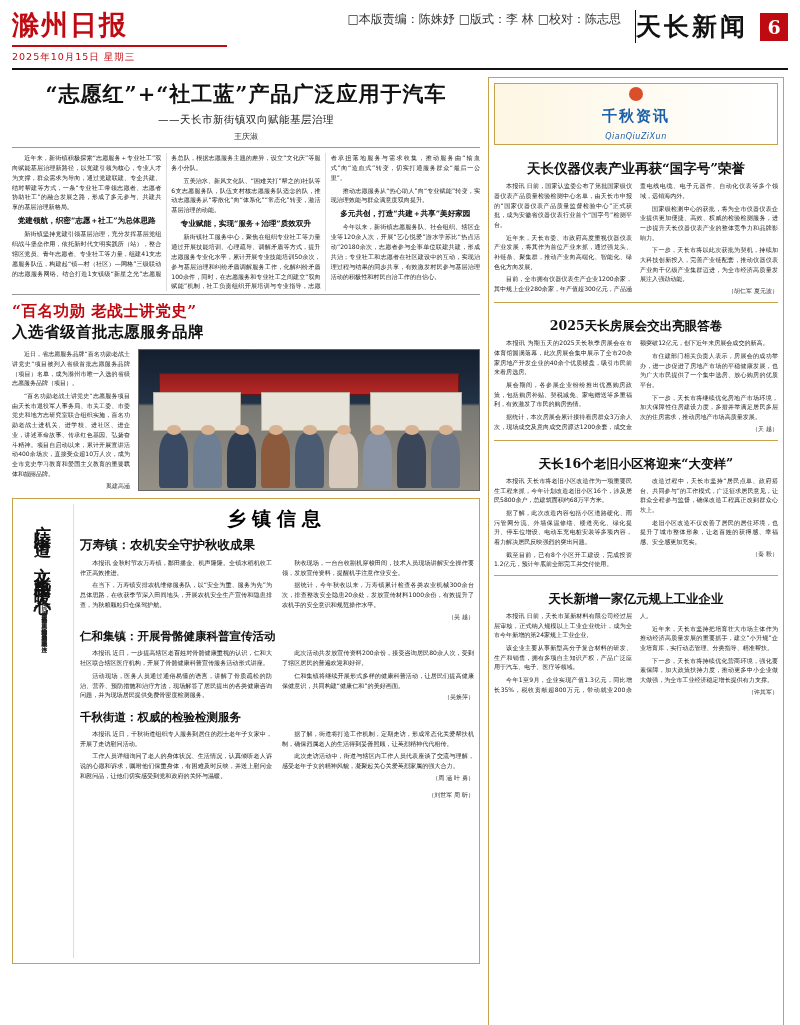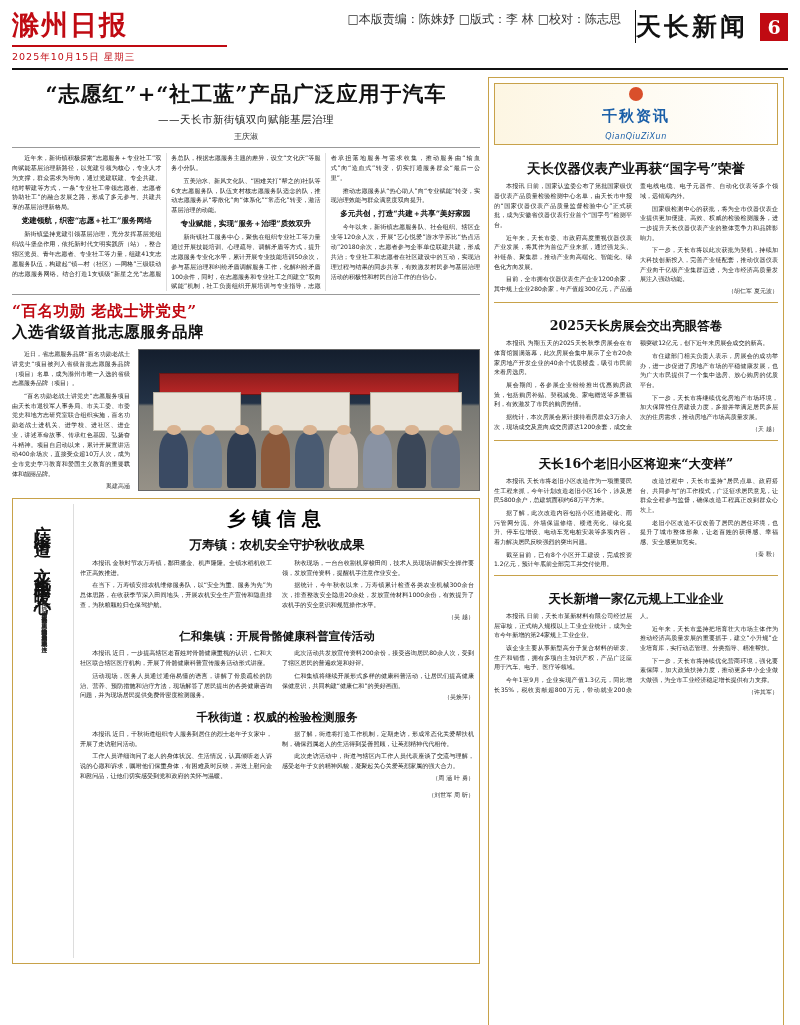--- a/index.html
+++ b/index.html
@@ -116,21 +116,21 @@
   .town-banner {
     text-align:center; padding: 2px 0 5px 0;
   }
   .town-banner .tb {
     display:inline-block; font-family:"DejaVu Serif","Liberation Serif",serif;
     font-size: 19px; font-weight:700; letter-spacing: 6px; color:#000000;
   }
   .art { margin-bottom: 7px; }
   .art-head {
     font-family:Liberation Sans, sans-serif;
-    font-size: 12.5px; font-weight:700; text-align:center; color:#111; line-height:1.3;
+    font-size: 12.5px; font-weight:700; text-align:left; color:#111; line-height:1.3;
     margin-bottom: 4px;
   }
   .art-head.small { font-size: 11.5px; }
   .sig { font-size:6px; text-align:right; color:#333; margin-top:2px;}
 
   
   .qiuqiu {
     border:1px solid #c8a24a; padding:3px 5px; display:flex; align-items:center; gap:6px;
     background: linear-gradient(90deg,#fdf6e3, #ffffff);
     margin-bottom: 5px;
@@ -176,21 +176,21 @@
     <div class="col-main">
 
       <div>
         <div class="lead-head">“志愿红”+“社工蓝”产品广泛应用于汽车</div>
         <div class="lead-sub">——天长市新街镇双向赋能基层治理</div>
         <div class="lead-byline">王庆淑</div>
         <div class="hr-thin"></div>
 
         <div class="cols3">
           <p class="p">近年来，新街镇积极探索“志愿服务＋专业社工”双向赋能基层治理新路径，以党建引领为核心，专业人才为支撑，群众需求为导向，通过党建联建、专企共建、结对帮建等方式，一条“专业社工带领志愿者、志愿者协助社工”的融合发展之路，形成了多元参与、共建共享的基层治理新格局。</p>
-          <div class="subhead">党建领航，织密“志愿＋社工”服务网络</div>
+          <div class="subhead">党建领航，织密“志愿＋社工”为总体思路</div>
           <p class="p">新街镇坚持党建引领基层治理，充分发挥基层党组织战斗堡垒作用，依托新时代文明实践所（站），整合辖区党员、青年志愿者、专业社工等力量，组建41支志愿服务队伍，构建起“镇—村（社区）—网格”三级联动的志愿服务网络。结合打造1支镇级“新星之光”志愿服务总队，根据志愿服务主题的差异，设立“文化庆”等服务小分队。</p>
           <p class="p">五美治水、新风文化队、“困难关打”帮之的)社队等6支志愿服务队，队伍支村核志愿服务队适念的队，推动志愿服务从“零散化”向“体系化”“常态化”转变，激活基层治理的动能。</p>
           <div class="subhead">专业赋能，实现“服务＋治理”质效双升</div>
           <p class="p">新街镇社工服务中心，聚焦在组织专业社工等力量通过开展技能培训、心理疏导、调解矛盾等方式，提升志愿服务专业化水平，累计开展专业技能培训50余次，参与基层治理和纠纷矛盾调解服务工作，化解纠纷矛盾100余件，同时，在志愿服务和专业社工之间建立“双向赋能”机制，社工负责组织开展培训与专业指导，志愿者承担落地服务与需求收集，推动服务由“输血式”向“造血式”转变，切实打通服务群众“最后一公里”。</p>
           <p class="p">推动志愿服务从“热心助人”向“专业赋能”转变，实现治理效能与群众满意度双向提升。</p>
           <div class="subhead">多元共创，打造“共建＋共享”美好家园</div>
           <p class="p">今年以来，新街镇志愿服务队、社会组织、辖区企业等120余人次，开展“艺心悦爱”游水学苏比“热点活动”20180余次，志愿者参与企事单位联建共建，形成共治；专业社工和志愿者在社区建设中的互动，实现治理过程与结果的同步共享，有效激发村民参与基层治理活动的积极性和村民自治工作的自信心。</p>
         </div>
       </div>
 

